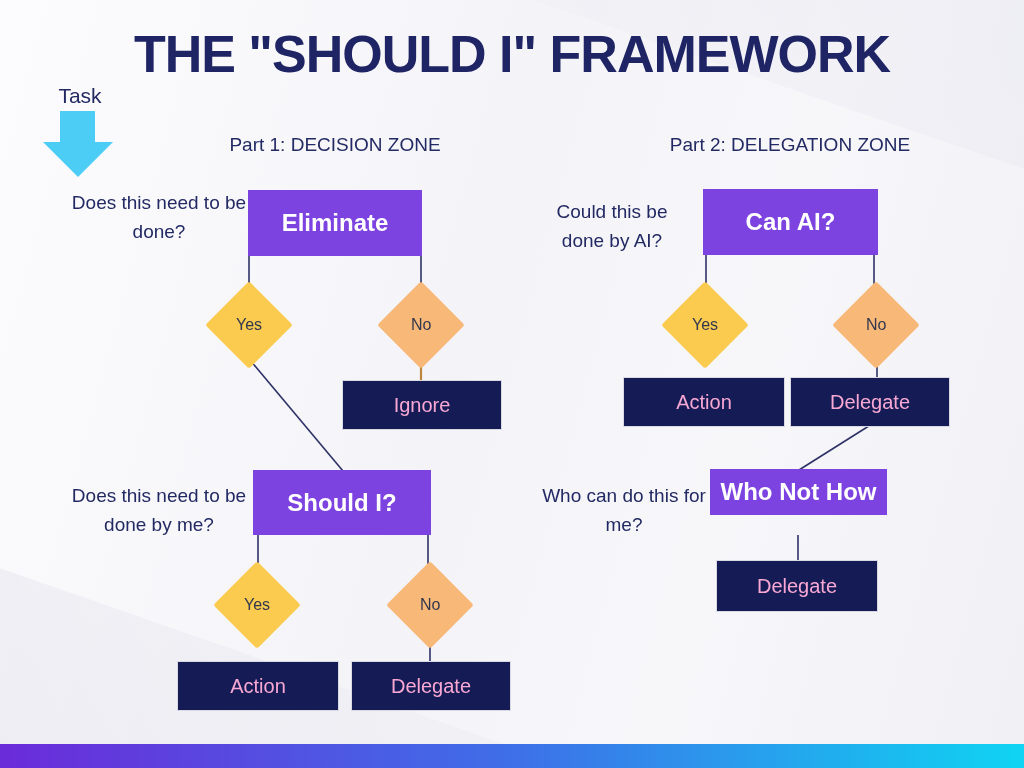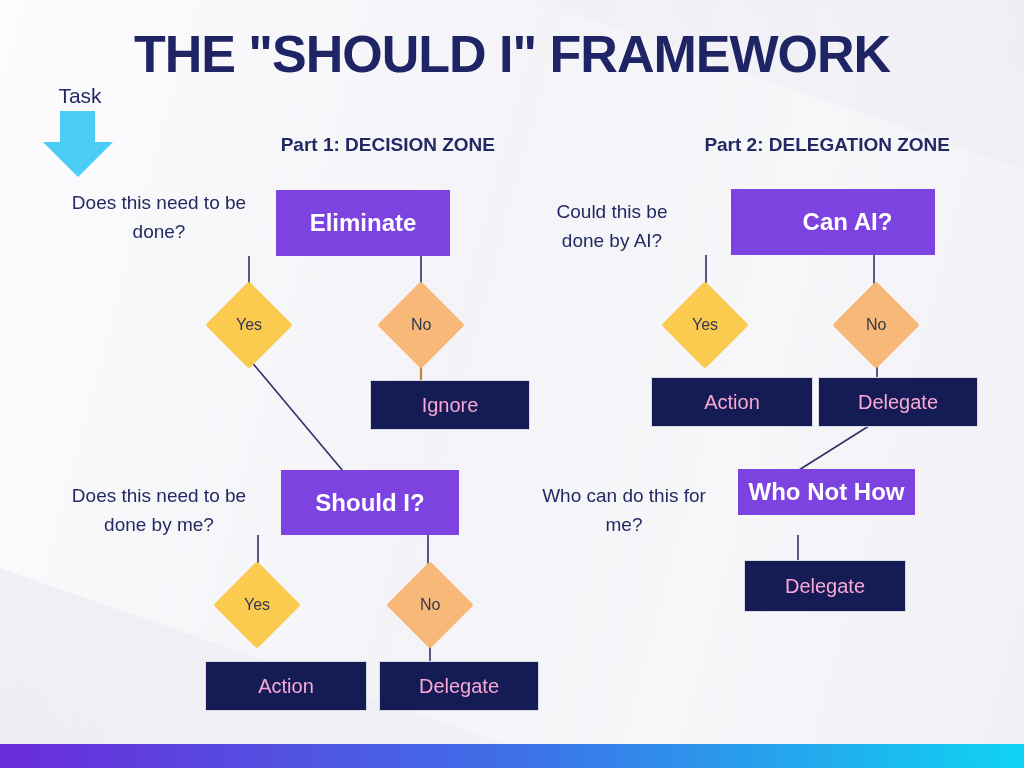--- a/index.html
+++ b/index.html
@@ -38,36 +38,36 @@
     position: absolute; left: 60px; top: 111px; width: 35px; height: 32px;
     background: var(--arrow-cyan);
   }
   .arrow-head {
     position: absolute; left: 43px; top: 142px; width: 0; height: 0;
     border-left: 35px solid transparent; border-right: 35px solid transparent;
     border-top: 35px solid var(--arrow-cyan);
   }
 
   .part-header {
-    position: absolute; width: 320px; text-align: right;
-    font-size: 19px; font-weight: bold; color: var(--text-navy);
+    position: absolute; width: 320px; text-align: center;
+    font-size: 19px; font-weight: normal; color: var(--text-navy);
   }
   .part-header.p1 { left: 175px; top: 134px; }
   .part-header.p2 { left: 630px; top: 134px; }
 
   .question {
     position: absolute; text-align: center; font-size: 19px;
     line-height: 1.5; color: var(--text-navy);
   }
 
   svg.connectors { position: absolute; inset: 0; z-index: 1; }
   .ln { stroke: var(--connector-navy); stroke-width: 1.6; }
   .ln.orange { stroke: var(--connector-orange); stroke-width: 2.2; }
 
-  .node { position: absolute; z-index: 2; display: flex; align-items: center; justify-content: center; margin-left: 28px; }
+  .node { position: absolute; z-index: 2; display: flex; align-items: center; justify-content: center; }
   .node.purple {
     background: var(--purple-box); color: #ffffff;
     font-size: 24px; font-weight: bold;
   }
   .node.dark {
     background: var(--dark-box); color: #f9a8d4;
     font-size: 20px; border: 1px solid #d9d9e3;
   }
   .diamond {
     position: absolute; width: 62px; height: 62px; z-index: 2;
@@ -133,21 +133,21 @@
     <span>Yes</span>
   </div>
   <div class="diamond peach" style="left:399px; top:574px;">
     <span>No</span>
   </div>
 
   <div class="node dark" style="left:177px; top:661px; width:160px; height:48px;">Action</div>
   <div class="node dark" style="left:351px; top:661px; width:158px; height:48px;">Delegate</div>
 
   <div class="question" style="left:536px; top:198px; width:152px;">Could this be done by AI?</div>
-  <div class="node purple" style="left:703px; top:189px; width:175px; height:66px;padding-left:29px;">Can AI?</div>
+  <div class="node purple" style="left:703px; top:189px; width:175px; height:66px;">Can AI?</div>
 
   <div class="diamond yellow" style="left:674px; top:294px;">
     <span>Yes</span>
   </div>
   <div class="diamond peach" style="left:845px; top:294px;">
     <span>No</span>
   </div>
 
   <div class="node dark" style="left:623px; top:377px; width:160px; height:48px;">Action</div>
   <div class="node dark" style="left:790px; top:377px; width:158px; height:48px;">Delegate</div>

